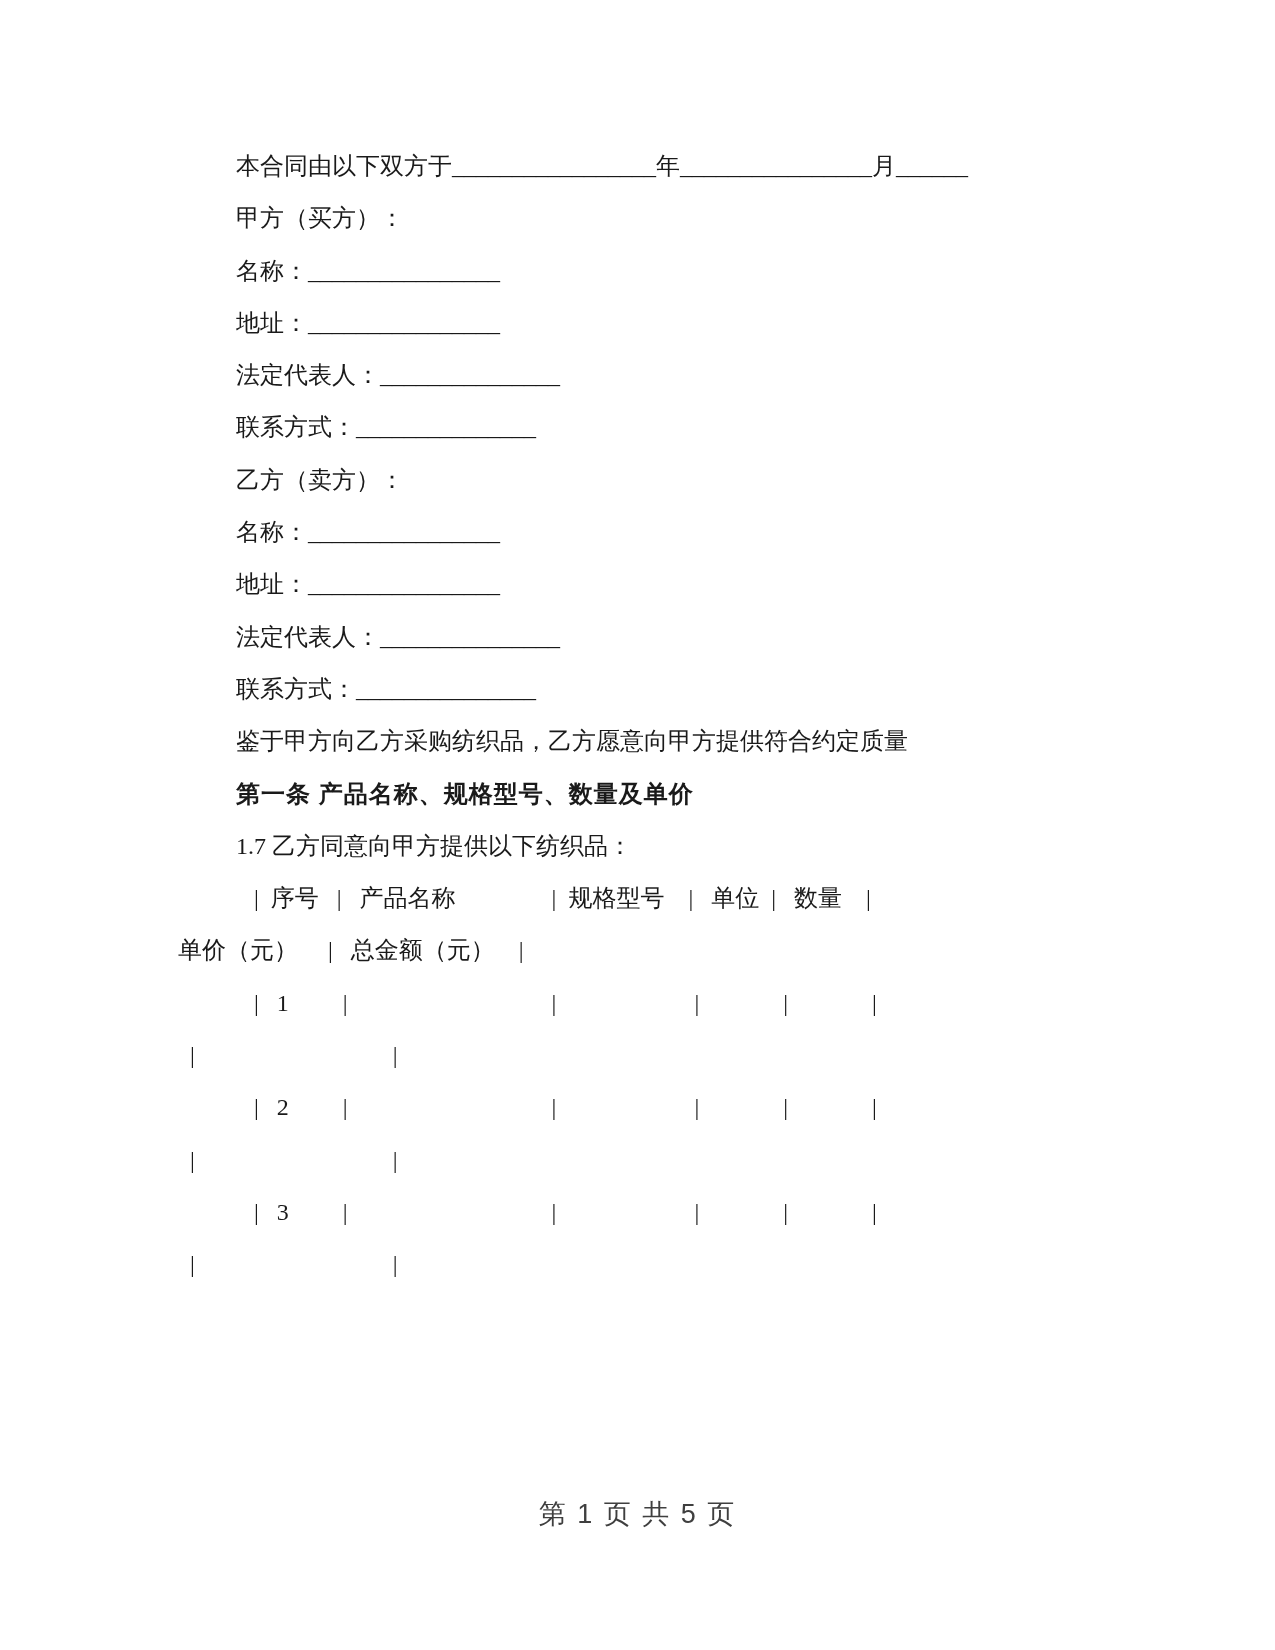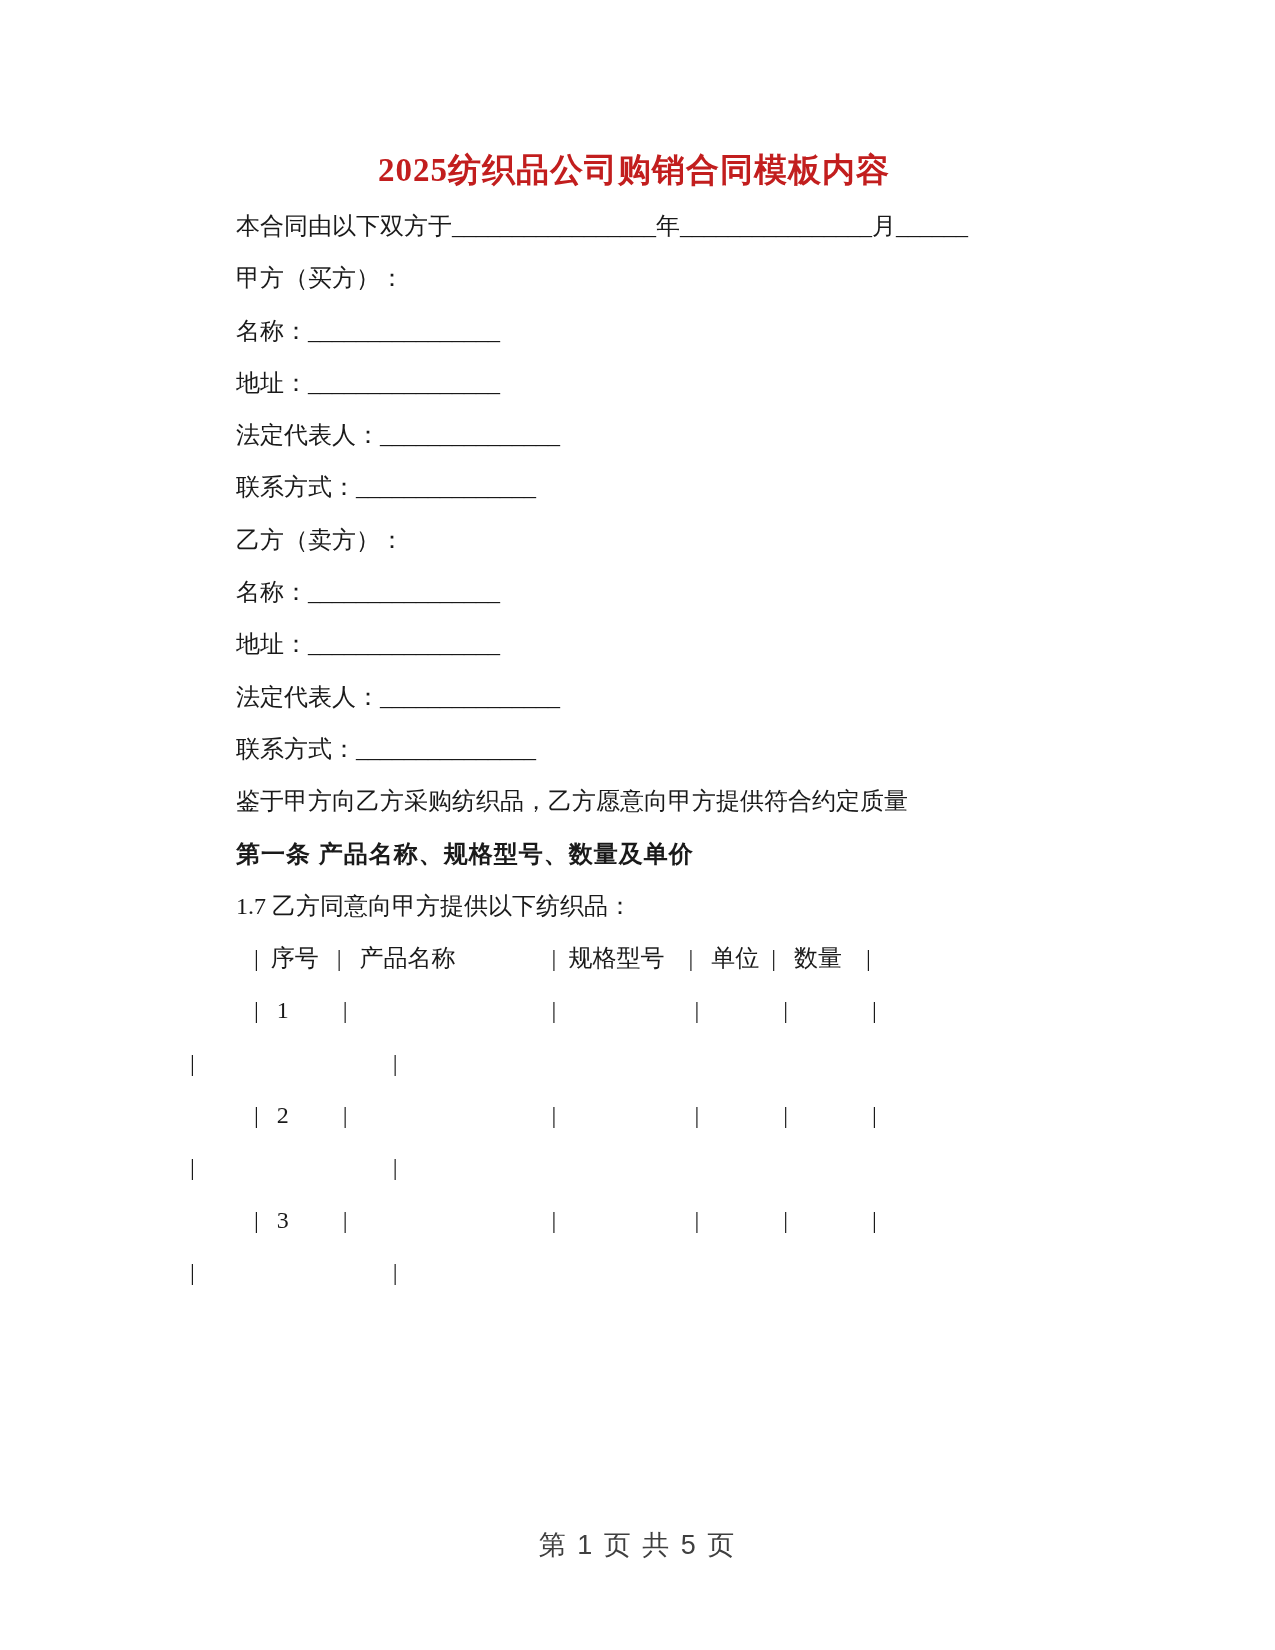--- a/index.html
+++ b/index.html
@@ -37,51 +37,51 @@
   }
   .ind { text-indent: 58px; }
   .pre { white-space: pre; }
   .bold-sans {
     font-family: "Liberation Sans", "DejaVu Sans", sans-serif;
     font-weight: bold;
     letter-spacing: 1px;
   }
   .footer {
     position: absolute;
-    top: 1527px;
+    top: 1496px;
     left: 0;
     width: 100%;
     text-align: center;
     font-family: "Liberation Sans", "DejaVu Sans", sans-serif;
     font-size: 27px;
     color: #3f3f3f;
     letter-spacing: 2px;
   }
 </style>
 </head>
 <body>
 
 <div class="page">
   <div class="doc">
-    <h1 class="title" style="color: rgb(194, 30, 30);">2025纺织品公司购销合同模板内容</h1>
     <div class="line ind">本合同由以下双方于_________________年________________月______</div>
     <div class="line ind">甲方（买方）：</div>
     <div class="line ind">名称：________________</div>
     <div class="line ind">地址：________________</div>
     <div class="line ind">法定代表人：_______________</div>
     <div class="line ind">联系方式：_______________</div>
     <div class="line ind">乙方（卖方）：</div>
     <div class="line ind">名称：________________</div>
     <div class="line ind">地址：________________</div>
     <div class="line ind">法定代表人：_______________</div>
     <div class="line ind">联系方式：_______________</div>
     <div class="line ind">鉴于甲方向乙方采购纺织品，乙方愿意向甲方提供符合约定质量</div>
     <div class="line ind bold-sans">第一条 产品名称、规格型号、数量及单价</div>
     <div class="line ind">1.7 乙方同意向甲方提供以下纺织品：</div>
     <div class="line ind pre">   |  序号   |   产品名称                |  规格型号    |   单位  |   数量    |</div>
+    <div class="line pre">单价（元）     |   总金额（元）    |</div>
     <div class="line ind pre">   |   1         |                                  |                       |              |              |</div>
     <div class="line pre">  |                                 |</div>
     <div class="line ind pre">   |   2         |                                  |                       |              |              |</div>
     <div class="line pre">  |                                 |</div>
     <div class="line ind pre">   |   3         |                                  |                       |              |              |</div>
     <div class="line pre">  |                                 |</div>
   </div>
   <div class="footer">第 1 页 共 5 页</div>
 </div>
 

